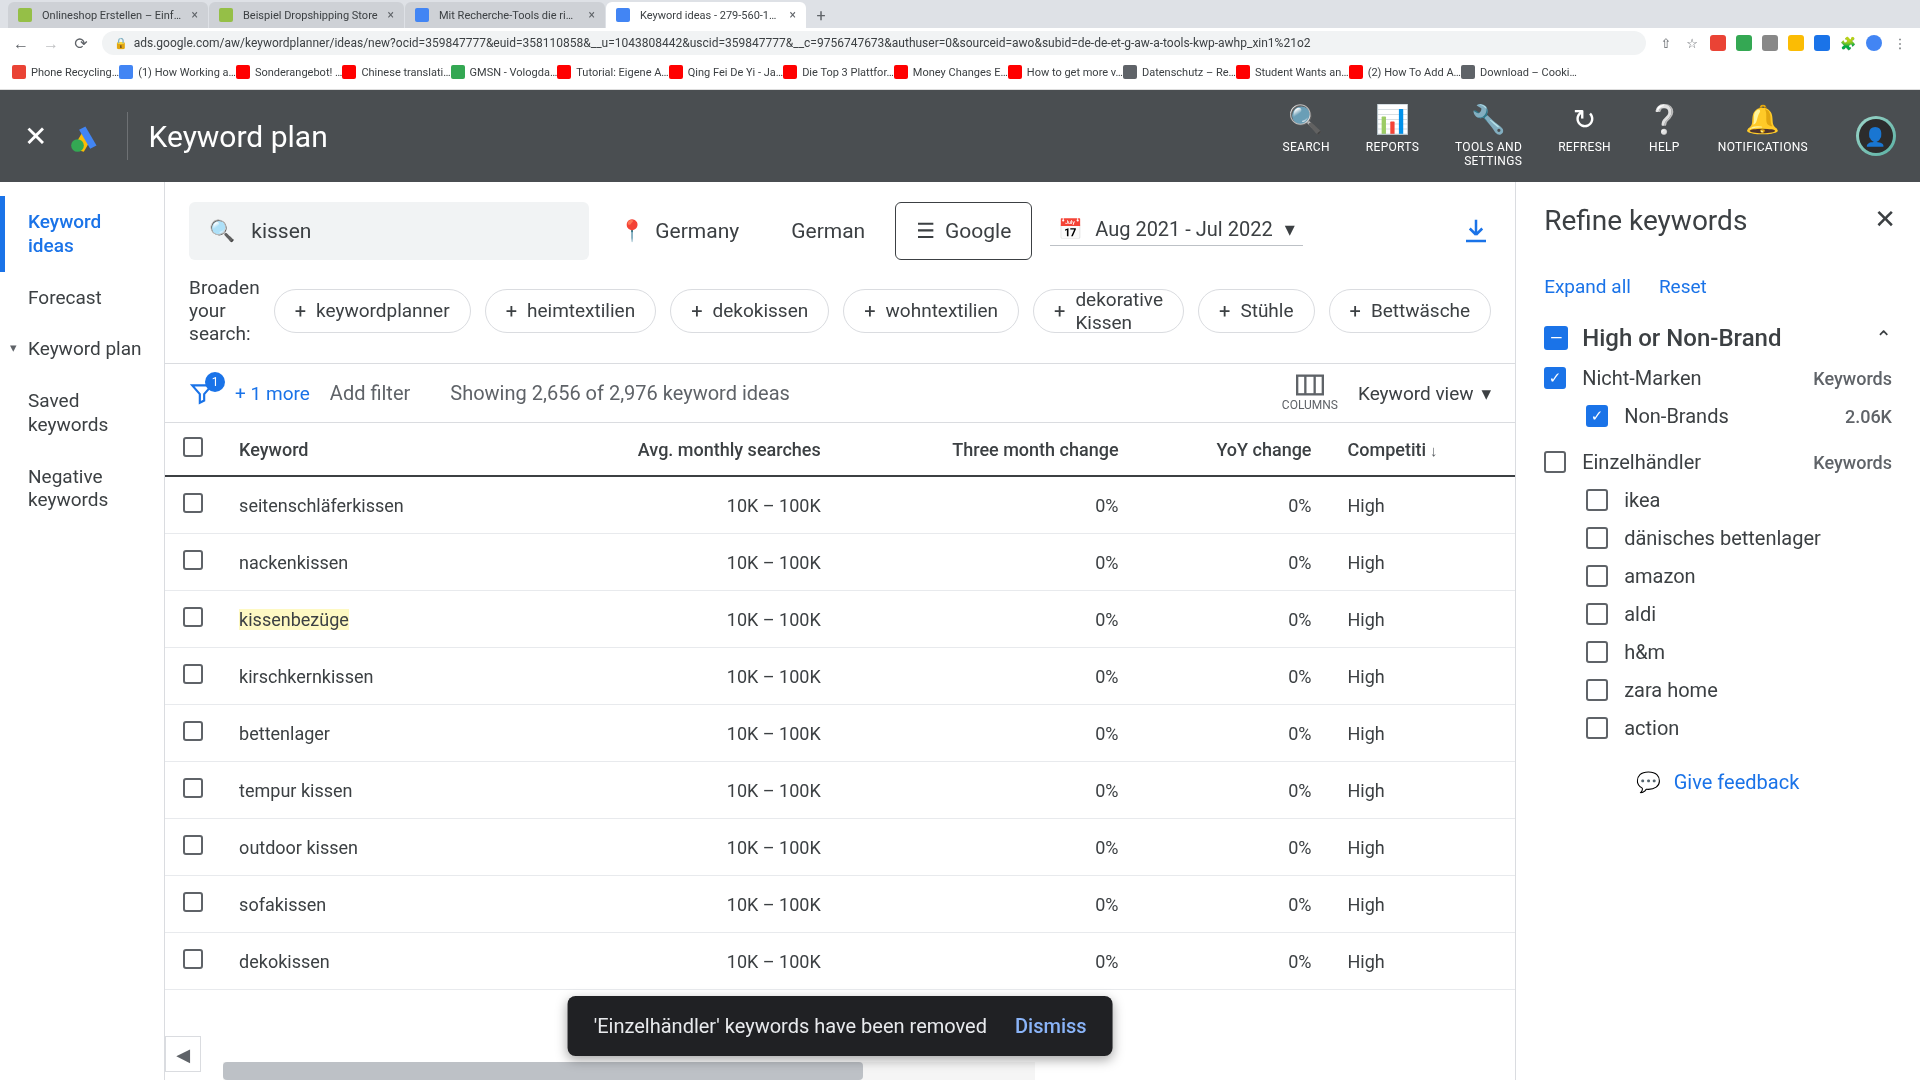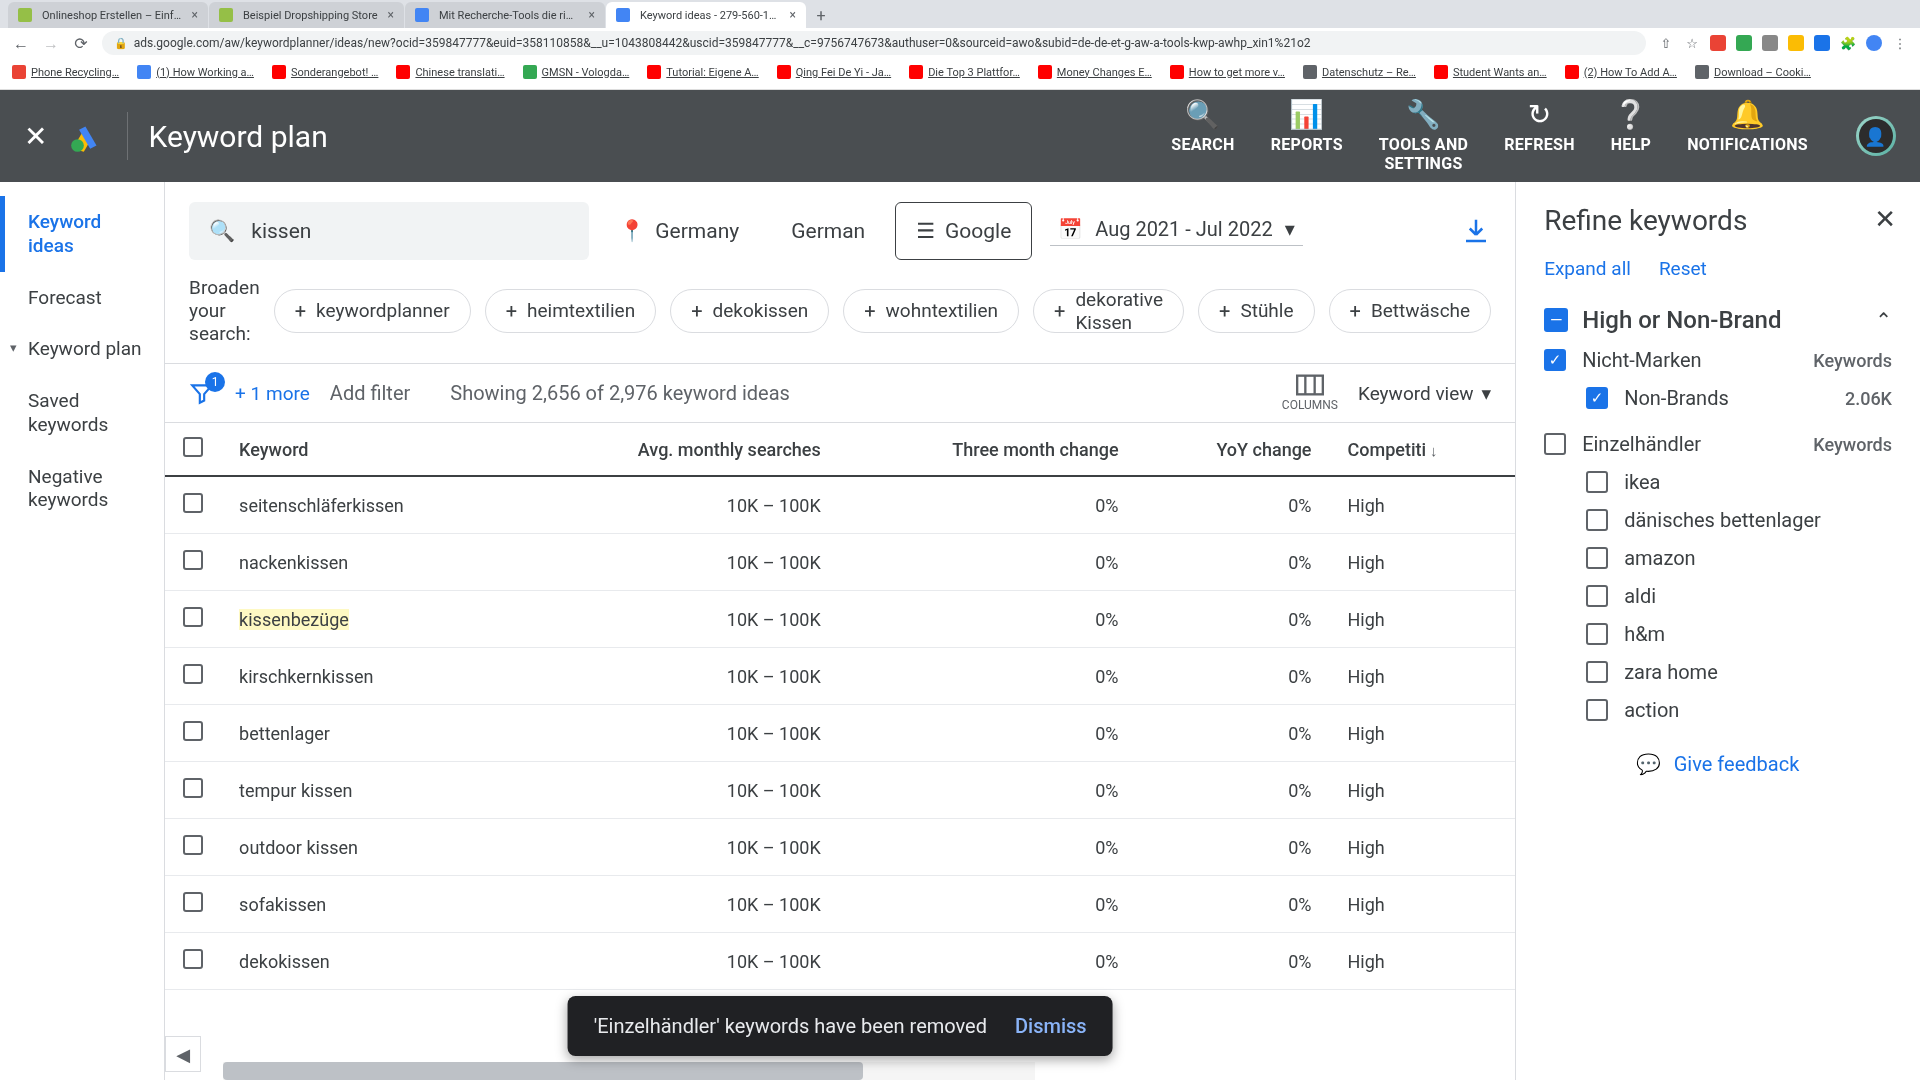--- a/index.html
+++ b/index.html
@@ -14,35 +14,35 @@
 .tab-title { overflow: hidden; text-overflow: ellipsis; white-space: nowrap; flex: 1; }
 .tab-close { font-size: 12px; cursor: pointer; color: #5f6368; }
 .new-tab { width: 28px; height: 26px; display: flex; align-items: center; justify-content: center; color: #5f6368; font-size: 16px; cursor: pointer; }
 .addr-bar { height: 30px; display: flex; align-items: center; padding: 0 12px; gap: 12px; }
 .nav-btn { width: 18px; height: 18px; display: flex; align-items: center; justify-content: center; color: #5f6368; cursor: pointer; }
 .url-box { flex: 1; background: #f1f3f4; border-radius: 14px; height: 24px; display: flex; align-items: center; padding: 0 12px; font-size: 12px; color: #3c4043; }
 .url-box .lock { margin-right: 6px; color: #5f6368; font-size: 11px; }
 .addr-icons { display: flex; gap: 10px; align-items: center; }
 .addr-icons span { width: 16px; height: 16px; color: #5f6368; font-size: 13px; cursor:pointer; display:flex;align-items:center;justify-content:center;}
 .ext-icon { width: 18px; height: 18px; border-radius: 3px; }
-.bookmarks { height: 28px; display: flex; align-items: center; padding: 0 12px; gap: 18px; font-size: 11px; color: #3c4043; overflow: hidden; text-decoration: underline; }
+.bookmarks { height: 28px; display: flex; align-items: center; padding: 0 12px; font-size: 11px; color: #3c4043; overflow: hidden; }
 .bookmark { display: flex; align-items: center; gap: 5px; white-space: nowrap; cursor: pointer; }
 .bm-icon { width: 14px; height: 14px; border-radius: 2px; flex-shrink: 0; }
 
 
 .app-header { height: 92px; background: #4a4e51; display: flex; align-items: center; padding: 0 24px; gap: 20px; color: #fff; }
 .close-x { font-size: 28px; cursor: pointer; color:#fff; font-weight:300;}
 .logo-ads { width: 40px; height: 40px; display:flex; align-items:center; justify-content:center;}
 .divider-v { width: 1px; height: 48px; background: #6e7174; }
 .app-title { font-size: 30px; font-weight: 400; flex: 0 0 auto; }
 .header-spacer { flex: 1; }
 .header-actions { display: flex; gap: 36px; align-items: flex-start; }
 .h-action { display: flex; flex-direction: column; align-items: center; gap: 4px; cursor: pointer; }
 .h-action-icon { font-size: 28px; height:32px; display:flex;align-items:center;justify-content:center;}
-.h-action-label { font-size: 16px; letter-spacing: 0.3px; text-align:center; line-height:1.2;font-weight:bold;}
+.h-action-label { font-size: 12px; letter-spacing: 0.3px; text-align:right; line-height:1.2;}
 .avatar { width: 40px; height: 40px; border-radius: 50%; background: linear-gradient(135deg, #9dd6c9, #5ab0a3); display:flex;align-items:center;justify-content:center; margin-left:28px;}
 .avatar-inner { width:34px; height:34px; border-radius:50%; background:#2c2c2c; display:flex;align-items:center;justify-content:center;font-size:18px;}
 
 
 .app-body { display: flex; height: calc(1080px - 90px - 92px); }
 .left-nav { width: 210px; background: #fff; border-right: 1px solid #dadce0; padding-top: 14px; position:relative;}
 .left-nav .nav-item { padding: 14px 20px 14px 28px; font-size: 19px; color: #3c4043; cursor: pointer; line-height:1.25;}
 .left-nav .nav-item.active { color: #1a73e8; font-weight: 500; position: relative; }
 .left-nav .nav-item.active::before { content: ''; position: absolute; left: 0; top: 0; bottom: 0; width: 5px; background: #1a73e8; }
 .left-nav .nav-item.expandable::before { content:'▾'; position:absolute; left:10px; font-size:13px; color:#5f6368; margin-top:3px;}
@@ -76,21 +76,21 @@
 .kw-table tr.sel-row td.kw-cell span { background: #fef9c3; }
 .chk { width: 20px; height: 20px; border: 2px solid #5f6368; border-radius: 3px; display: inline-block; cursor:pointer;}
 .col-arrow { font-size:15px; color:#5f6368; margin-left:4px;}
 .hscroll-track { position:absolute; left:58px; right:480px; bottom:0; height:18px; background:rgba(0,0,0,0.04);}
 .hscroll-thumb { position:absolute; left:0; width:640px; height:18px; background:#bdc1c6; border-radius:4px;}
 .pager-left { position:absolute; left:0; bottom:8px; width:36px;height:36px; background:#fff; border:1px solid #dadce0; display:flex;align-items:center;justify-content:center; color:#5f6368; cursor:pointer; font-size:18px;}
 
 .right-panel { width: 500px; border-left: 1px solid #dadce0; padding: 22px 28px; overflow-y:auto; position:relative;}
 .panel-title { font-size: 28px; font-weight: 400; color: #3c4043; }
 .panel-close { position: absolute; top: 22px; right: 24px; font-size: 26px; color: #3c4043; cursor: pointer; }
-.panel-links { display: flex; gap: 28px; margin-top: 20px; }
+.panel-links { display: flex; gap: 28px; margin-top: 38px; }
 .facet-header { display: flex; align-items: center; justify-content: space-between; margin-top: 26px; cursor:pointer;}
 .facet-title { font-size: 24px; font-weight: 500; color: #3c4043; }
 .facet-chev { font-size: 20px; color: #3c4043; }
 .facet-chk-lead { width: 24px; height: 24px; background: #1a73e8; border-radius: 3px; display:flex;align-items:center;justify-content:center;color:#fff;font-size:16px; margin-right:14px;}
 .facet-row { display: flex; align-items: center; margin-top: 14px; }
 .facet-row .chk2 { width: 22px; height: 22px; border: 2px solid #5f6368; border-radius: 3px; margin-right: 16px; cursor:pointer; display:flex;align-items:center;justify-content:center;color:#fff;font-size:15px;}
 .facet-row .chk2.checked { background:#1a73e8; border-color:#1a73e8;}
 .facet-row .lbl { font-size: 20px; color: #3c4043; flex:1;}
 .facet-row .rlbl { font-size: 18px; color: #5f6368; font-weight:500;}
 .facet-sub { margin-left: 42px; }

